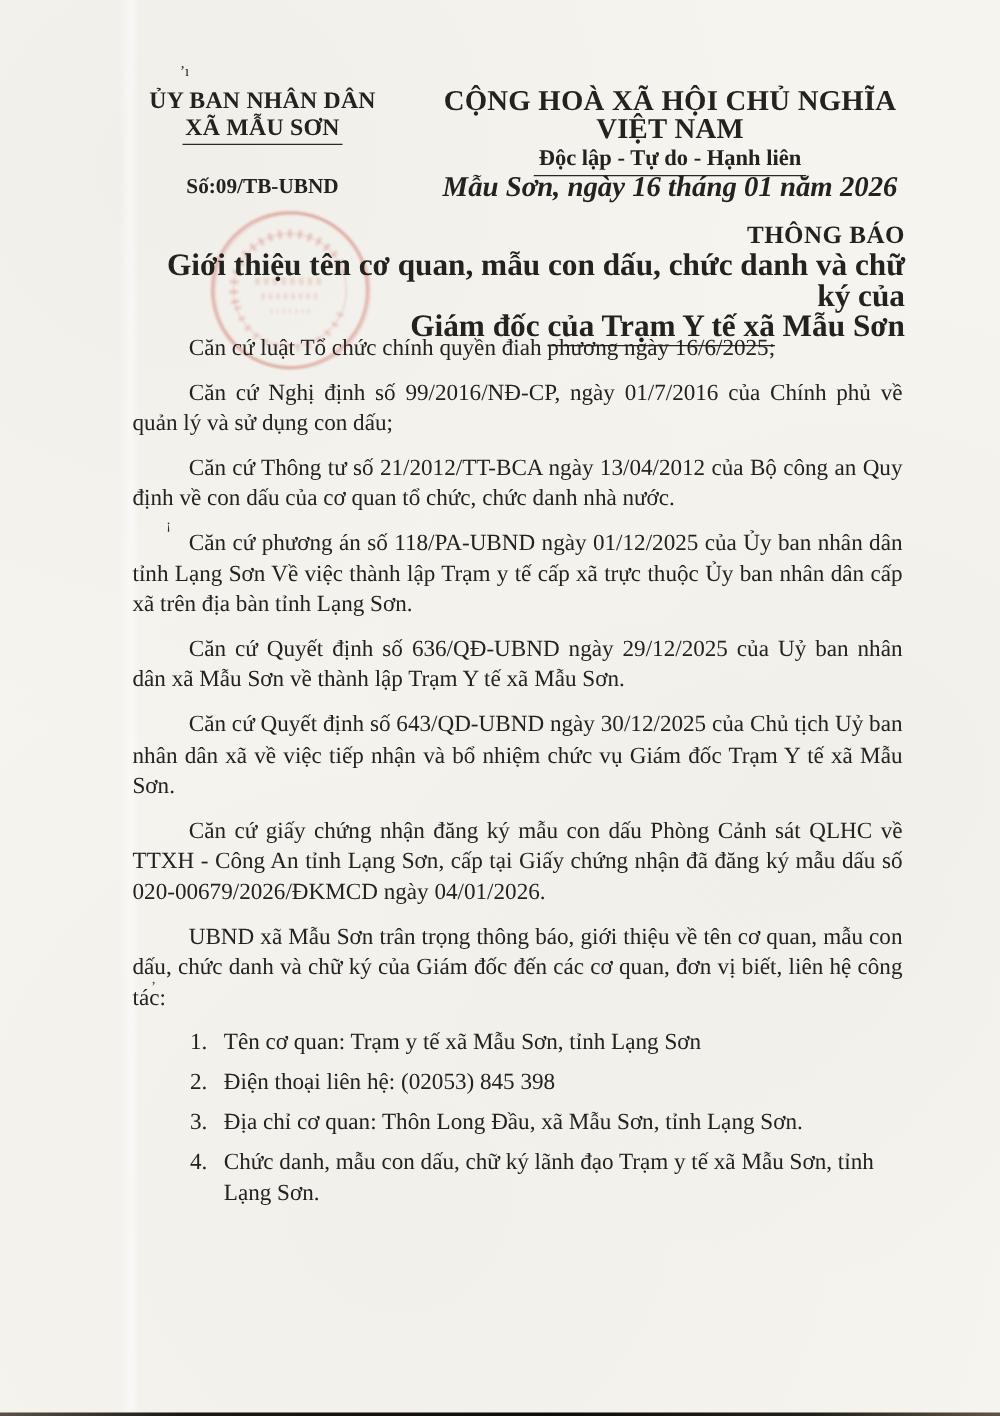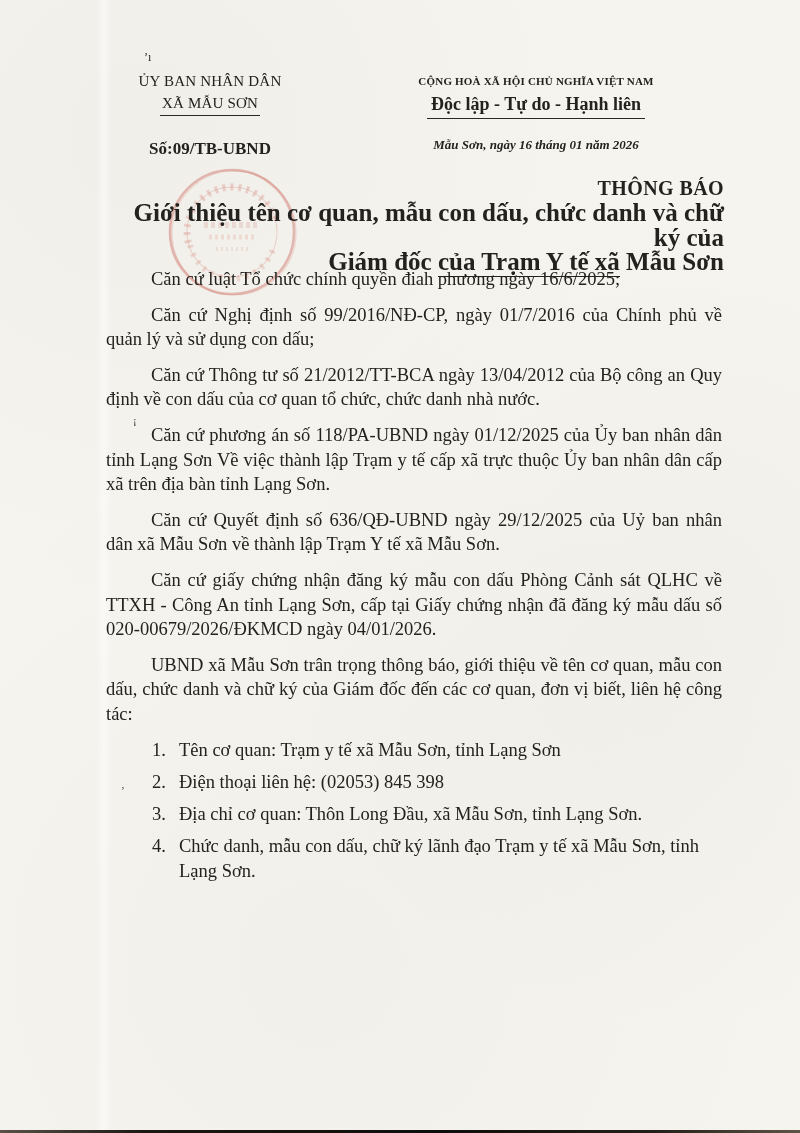--- a/index.html
+++ b/index.html
@@ -12,30 +12,30 @@
       radial-gradient(circle at 18% 12%, rgba(120,110,95,0.04), rgba(0,0,0,0) 40%),
       radial-gradient(circle at 85% 55%, rgba(120,110,95,0.035), rgba(0,0,0,0) 45%),
       radial-gradient(circle at 40% 85%, rgba(120,110,95,0.03), rgba(0,0,0,0) 50%);
     font-family:"Liberation Serif","DejaVu Serif",serif;
     color:#24221f;
     overflow:hidden;
   }
   .fold{position:absolute;top:0;left:96px;width:16px;height:100%;
     background:linear-gradient(90deg,rgba(255,255,255,0) 0%,rgba(255,255,255,0.5) 50%,rgba(255,255,255,0) 100%);}
   .hdr-left{position:absolute;top:70px;left:98px;width:224px;text-align:center;
-    font-weight:normal;font-size:15px;line-height:22px;letter-spacing:0.2px;}
+    font-weight:bold;font-size:19px;line-height:22px;letter-spacing:0.2px;}
   .hdr-left .u{display:inline-block;border-bottom:1.6px solid #2a2824;padding:0 2px 1px 2px;}
   .hdr-right{position:absolute;top:70px;left:336px;width:400px;text-align:center;font-weight:bold;}
-  .hdr-right .l1{font-size:11px;line-height:22px;letter-spacing:0.2px;}
+  .hdr-right .l1{font-size:23px;line-height:22px;letter-spacing:0.2px;}
   .hdr-right .u{display:inline-block;font-size:18px;line-height:23px;border-bottom:1.7px solid #2a2824;
     padding:0 4px 2px 4px;margin-top:1px;}
   .doc-num{position:absolute;top:139px;left:98px;width:224px;text-align:center;
     font-weight:bold;font-size:17px;}
   .date-line{position:absolute;top:137px;left:336px;width:400px;text-align:center;
-    font-style:italic;font-weight:600;font-size:13px;}
+    font-style:italic;font-weight:600;font-size:23px;}
   .title-block{position:absolute;top:175px;left:102px;width:622px;text-align:right;font-weight:bold;}
   .title-main{font-size:20px;line-height:26px;letter-spacing:0.4px;}
   .title-sub{font-size:25px;line-height:24.5px;}
   .title-sub .u2{border-bottom:1.9px solid #24221f;padding-bottom:1px;}
   .body{position:absolute;top:267px;left:106px;width:616px;
     font-size:18.5px;line-height:24.6px;text-align:justify;}
   .body p{margin:0 0 11px 0;text-indent:45px;}
   .list{margin:3px 0 0 46px;}
   .li{display:flex;margin-bottom:7px;line-height:25px;text-align:left;}
   .li .num{flex:none;width:27px;}
@@ -91,20 +91,21 @@
     <div class="title-sub">Giới thiệu tên cơ quan, mẫu con dấu, chức danh và chữ ký của</div>
     <div class="title-sub"><span>Giám đốc </span><span class="u2">của Trạm Y tế xã</span><span> Mẫu Sơn</span></div>
   </div>
 
   <div class="body">
     <p>Căn cứ luật Tổ chức chính quyền điah phương ngày 16/6/2025;</p>
     <p>Căn cứ Nghị định số 99/2016/NĐ-CP, ngày 01/7/2016 của Chính phủ về quản lý và sử dụng con dấu;</p>
     <p>Căn cứ Thông tư số 21/2012/TT-BCA ngày 13/04/2012 của Bộ công an Quy định về con dấu của cơ quan tổ chức, chức danh nhà nước.</p>
     <p>Căn cứ phương án số 118/PA-UBND ngày 01/12/2025 của Ủy ban nhân dân tỉnh Lạng Sơn Về việc thành lập  Trạm y tế cấp xã trực thuộc Ủy ban nhân dân cấp xã trên địa bàn tỉnh Lạng Sơn.</p>
     <p>Căn cứ Quyết định số 636/QĐ-UBND ngày 29/12/2025 của Uỷ ban nhân dân xã Mẫu Sơn về thành lập Trạm Y tế  xã Mẫu Sơn.</p>
+    <p>Căn cứ Quyết định số 643/QD-UBND ngày 30/12/2025 của Chủ tịch Uỷ ban nhân dân xã về việc tiếp nhận và bổ nhiệm chức vụ Giám đốc Trạm Y tế  xã Mẫu Sơn.</p>
     <p>Căn cứ giấy chứng nhận đăng ký mẫu con dấu Phòng Cảnh sát QLHC về TTXH - Công An tỉnh Lạng Sơn, cấp tại Giấy chứng nhận đã đăng ký mẫu dấu số 020-00679/2026/ĐKMCD  ngày 04/01/2026.</p>
     <p>UBND xã Mẫu Sơn trân trọng thông báo, giới thiệu về tên cơ quan, mẫu con dấu, chức danh và chữ ký của Giám đốc đến các cơ quan, đơn vị biết, liên hệ công tác:</p>
 
     <div class="list">
       <div class="li">
         <span class="num">1.</span>
         <span class="txt">Tên cơ quan: Trạm y tế xã Mẫu Sơn, tỉnh Lạng Sơn</span>
       </div>
       <div class="li">
         <span class="num">2.</span>

